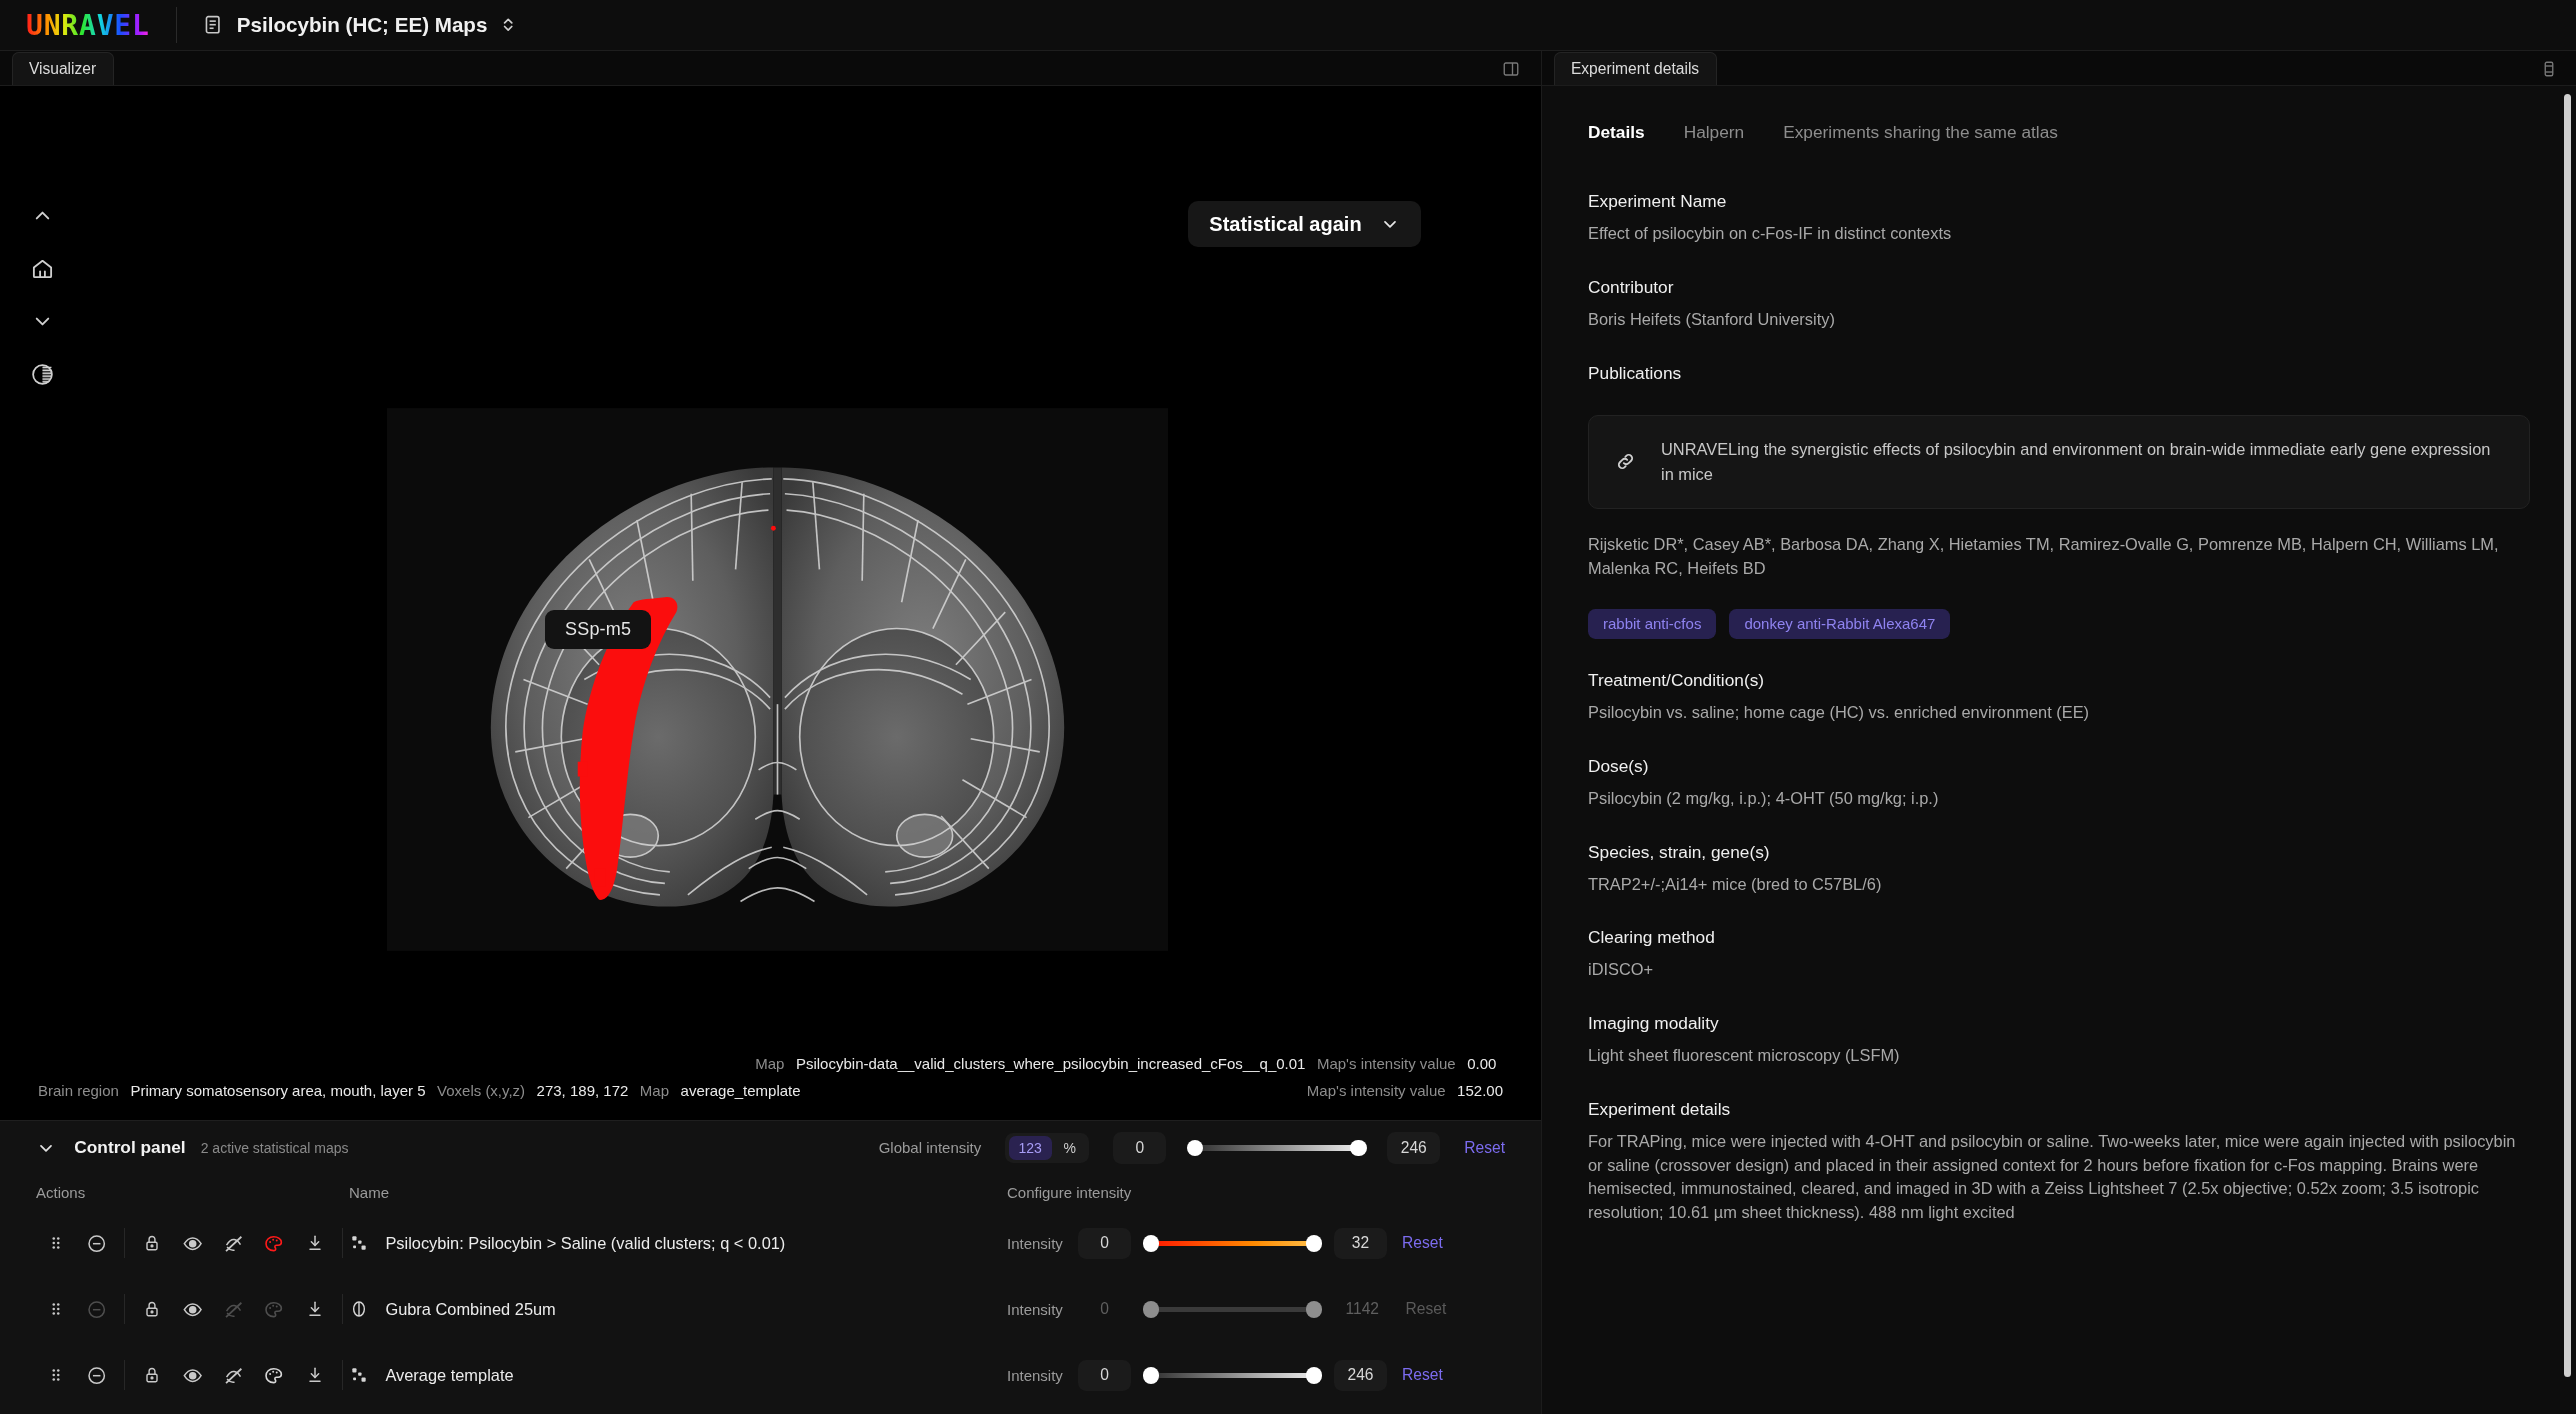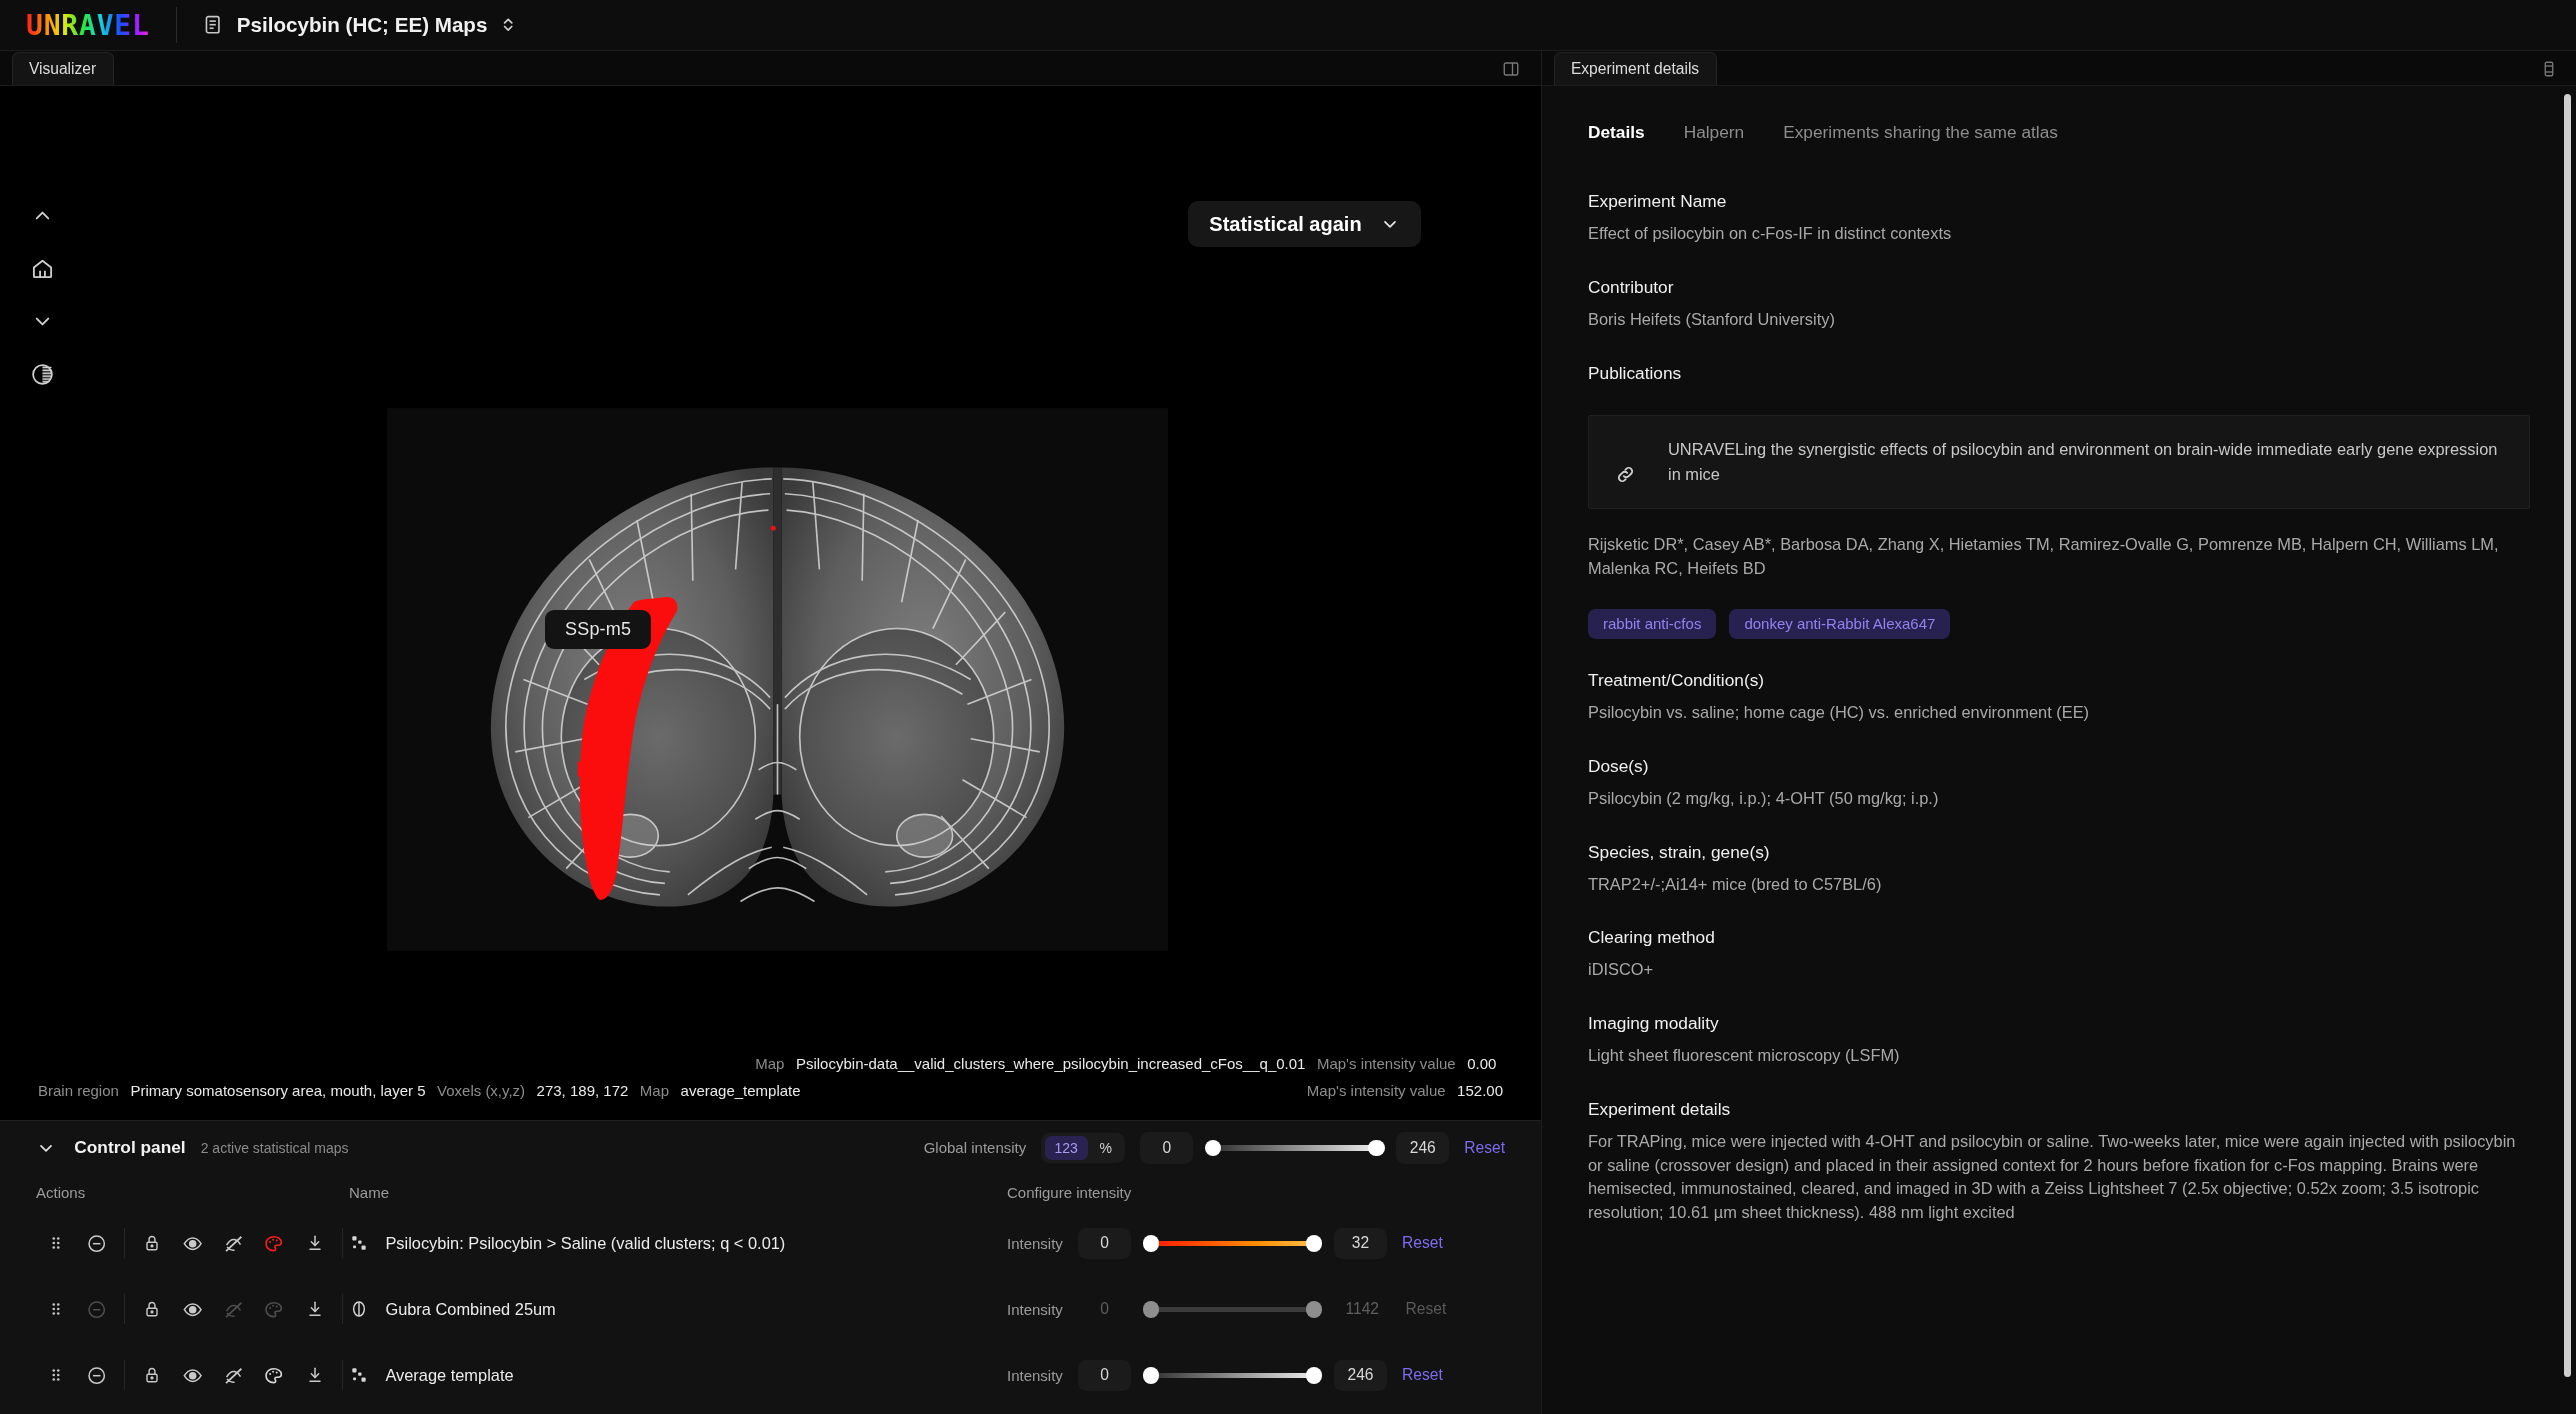--- a/index.html
+++ b/index.html
@@ -74,21 +74,21 @@
   .ilabel { color:#8d8d8d; }
   .ivalue { color:#eaeaea; }
   .spacer { flex:1; }
 
   
   #control-panel { background:#121212; border-top:0.8px solid #1f1f1f; }
   #cp-header { height:53px; display:flex; align-items:center; padding:0 36px; gap:15px; }
   #cp-caret { margin-right:3.3px; }
   #cp-title { font-size:17.3px; font-weight:600; color:#f2f2f2; }
   #cp-sub { font-size:14px; color:#8a8a8a; }
-  #cp-global { margin-left:auto; display:flex; align-items:center; gap:15px; }
+  #cp-global { margin-left:auto; display:flex; align-items:center; gap:24px; }
   #gi-label { font-size:15px; color:#9b9b9b; }
   .seg { background:#1b1b1b; border-radius:8.2px; padding:3.3px; display:flex; gap:1.6px; }
   .seg-btn { padding:4.1px 10px; border-radius:6.6px; font-size:14px; color:#cfcfcf; display:flex; align-items:center; }
   .seg-btn.active { background:#2a2250; color:#a79cf5; }
   .numbox { background:#1b1b1b; border-radius:8.2px; min-width:53px; padding:6.6px 11.5px;
             text-align:center; font-size:15.6px; color:#d8d8d8; }
   .numbox.plain { background:transparent; }
   .reset { font-size:15.6px; color:#7c6cf0; cursor:pointer; }
   .reset.dim { color:#5a5a5a; }
 
@@ -121,22 +121,22 @@
   #det-tabbar { height:35px; display:flex; align-items:flex-end; padding-left:11.5px; position:relative; border-bottom:0.8px solid #1c1c1c; }
   #det-panel-icon { position:absolute; right:18px; bottom:6.6px; }
   #det-body { flex:1; background:#0d0d0d; overflow:hidden; position:relative; padding:36px 46px 0; }
   #subtabs { display:flex; gap:39px; margin-bottom:43px; }
   .subtab { font-size:17.3px; color:#8d8d8d; padding-bottom:5px; cursor:pointer; }
   .subtab.active { color:#fff; font-weight:600; }
   .field { margin-bottom:31px; }
   .fl { font-size:17.3px; color:#f0f0f0; margin-bottom:10px; }
   .fv { font-size:16.4px; color:#a9a9a9; line-height:1.45; }
   #pub-card {
-    background:#151515; border:0.8px solid #222; border-radius:2px;
-    padding:21.4px 25px; display:flex; gap:31px; align-items:flex-end; margin-bottom:23px; cursor:pointer;
+    background:#151515; border:0.8px solid #222; border-radius:10px;
+    padding:21.4px 25px; display:flex; gap:24px; align-items:center; margin-bottom:23px; cursor:pointer;
   }
   #pub-title { font-size:16.4px; color:#c8c8c8; line-height:1.5; }
   #authors { font-size:16.4px; color:#a9a9a9; line-height:1.5; margin-bottom:28px; }
   #tags { display:flex; gap:13px; margin-bottom:31px; }
   .tag { background:#272150; color:#8f83f0; font-size:15px; padding:6.6px 15px; border-radius:7.4px; }
   #scrollbar { position:absolute; right:5px; top:8.2px; width:7.4px; height:1283px; border-radius:4.1px; background:#cfcfcf; }
 </style>
 </head>
 <body>
 

